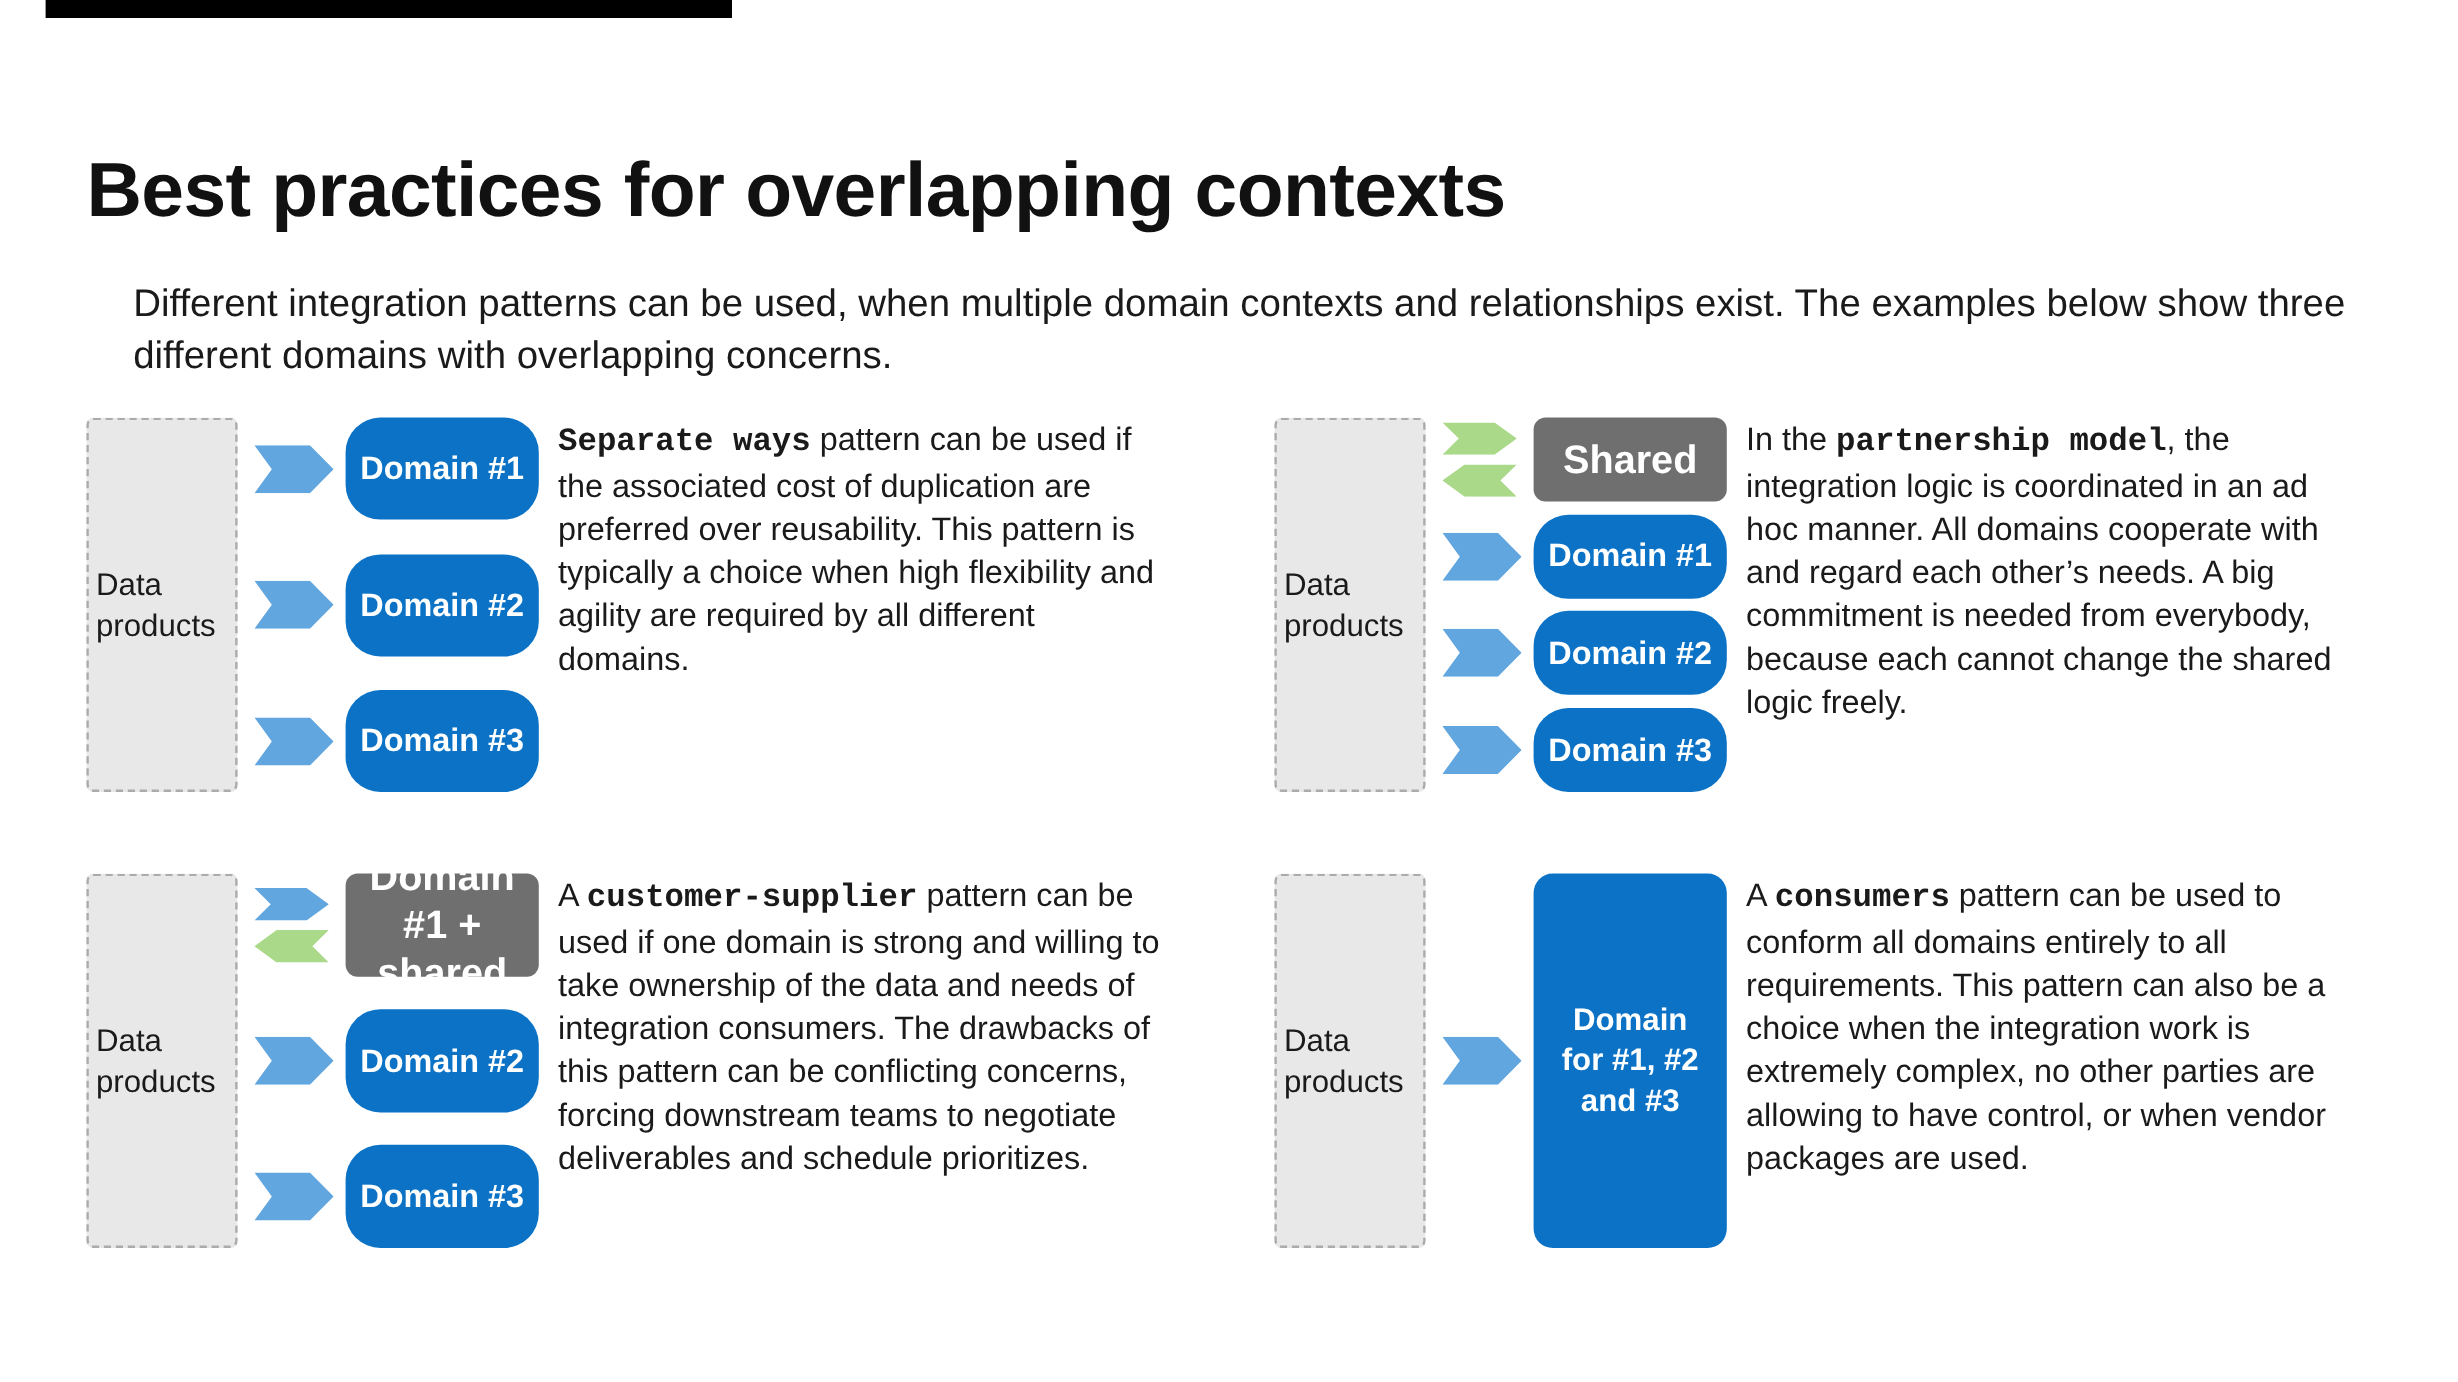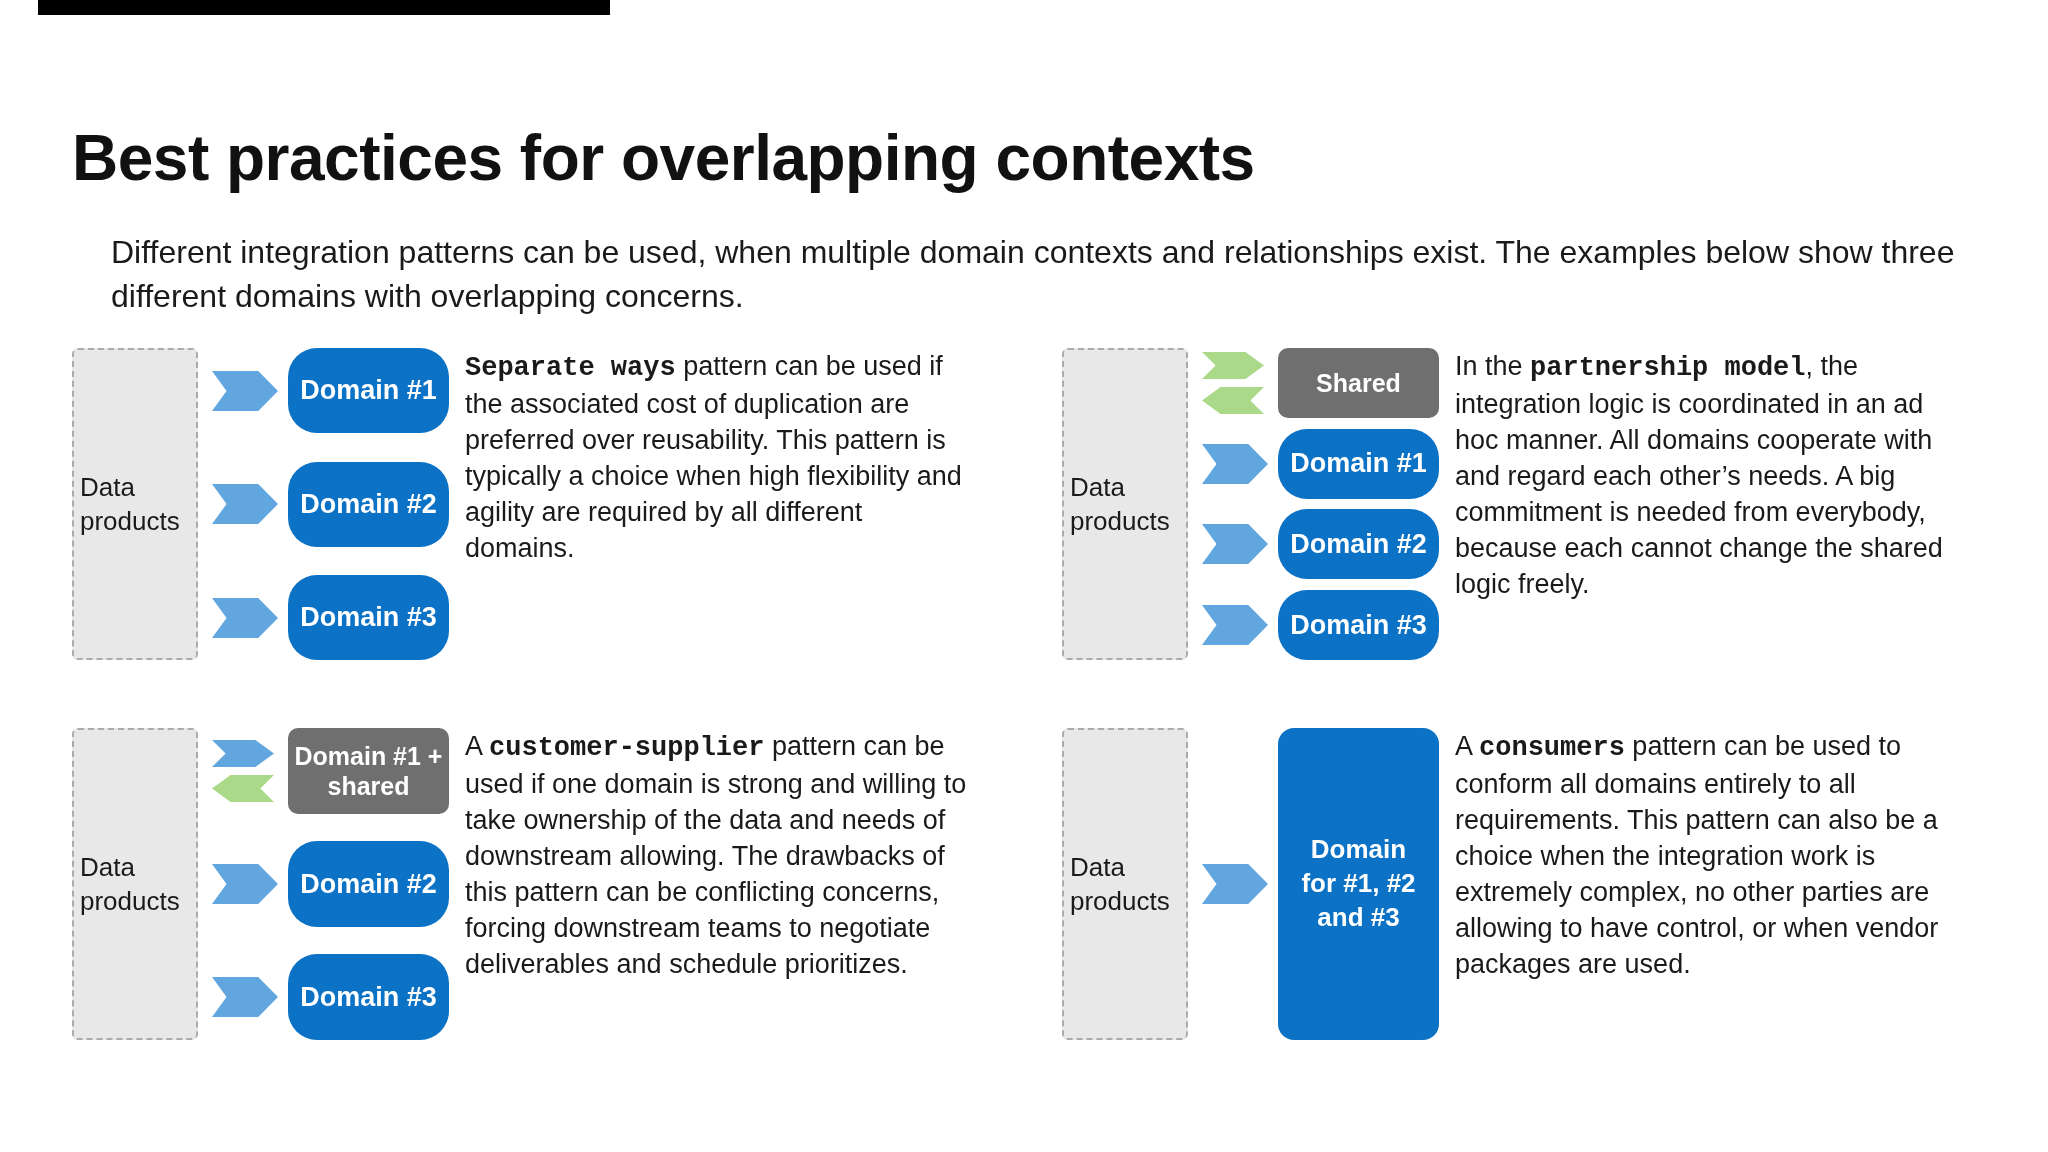--- a/index.html
+++ b/index.html
@@ -58,21 +58,21 @@
   .arrow.blue { color:#61a6df; }
   .arrow.green { color:#a9d989; }
 
   .box {
     width:161px; align-self:stretch; box-sizing:border-box;
     border-radius:10px; color:#ffffff; font-weight:700; font-size:27px;
     display:flex; align-items:center; justify-content:center;
     text-align:center; line-height:1.22; padding:0 6px; flex:none;
   }
   .box.blue { background:#0b72c6;border-radius:29px; }
-  .box.gray { background:#6f6f6f; font-size:25px; }
+  .box.gray { background:#6f6f6f; font-size:33px; }
   .box.tall { border-radius:16px; font-size:26px; line-height:1.3; padding:12px 16px; }
 
   .desc {
     margin:0 0 0 16px; width:505px;
     font-size:27px; line-height:36px; color:#1a1a1a;
   }
   .desc.narrow { width:497px; }
   .desc b { font-weight:700;font-family:Liberation Mono, monospace; }
 </style>
 </head>
@@ -231,21 +231,21 @@
             <svg viewBox="0 0 100 60" preserveAspectRatio="none">
               <polygon points="0,0 70,0 100,30 70,60 0,60 22,30" fill="currentColor"></polygon>
             </svg>
           </span>
       </div>
       <div class="box blue">
           <span>Domain #3</span>
         </div>
     </div>
   </div>
-  <p class="desc"><span>A </span><b>customer-supplier</b><span> pattern can be used if one domain is strong and willing to take ownership of the data and needs of downstream allowing. The drawbacks of this pattern can be conflicting concerns, forcing downstream teams to negotiate deliverables and schedule prioritizes.</span></p>
+  <p class="desc"><span>A </span><b>customer-supplier</b><span> pattern can be used if one domain is strong and willing to take ownership of the data and needs of integration consumers. The drawbacks of this pattern can be conflicting concerns, forcing downstream teams to negotiate deliverables and schedule prioritizes.</span></p>
 </section>
 
 <section class="card pos-br c4">
   <div class="dp">
     <span>Data products</span>
   </div>
   <div class="rows">
     <div class="row">
       <div class="acol">
         <span class="arrow blue">

